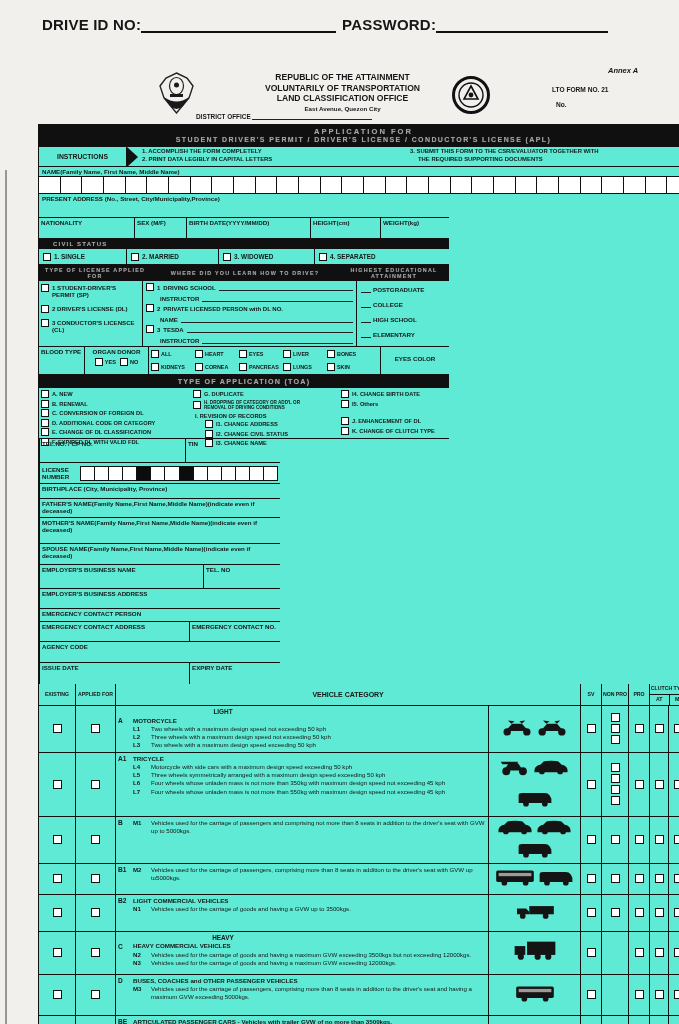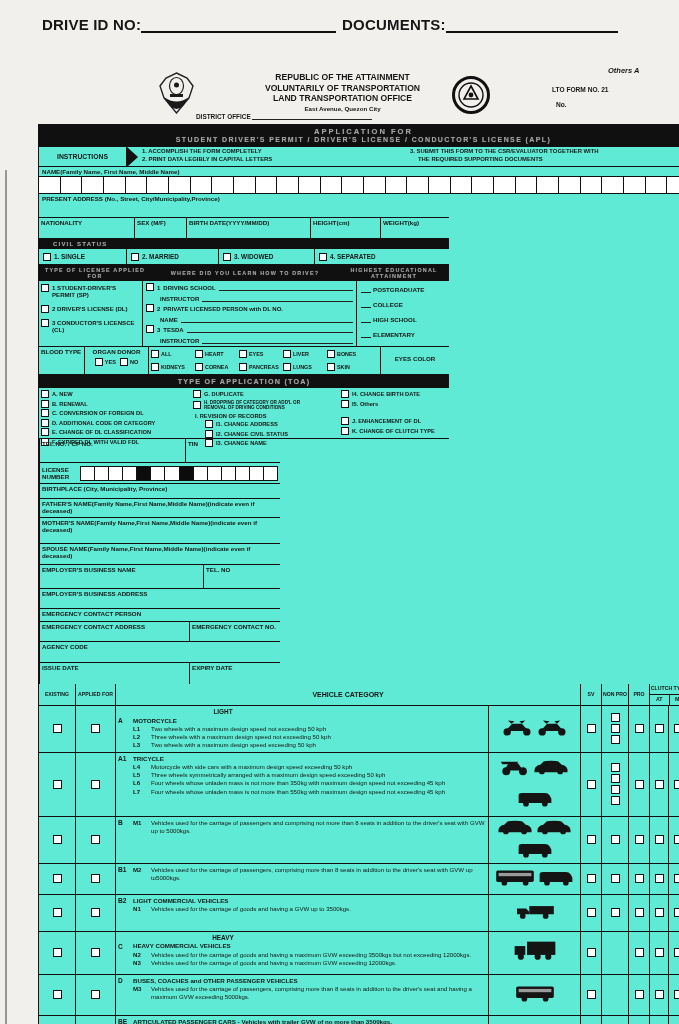--- a/index.html
+++ b/index.html
@@ -163,40 +163,40 @@
   .printed-cap { position:absolute; bottom:1px; left:0; right:0; text-align:center; font-size:5.6px; font-weight:700; }
 </style>
 </head>
 <body>
 
 <div class="artifact-left"></div>
 
 <div class="client-line">
   <span>DRIVE ID NO:</span>
   <span class="fill" style="width:195px"></span>
-  <span style="margin-left:6px">DOCUMENTS:</span>
+  <span style="margin-left:6px">PASSWORD:</span>
   <span class="fill" style="width:172px"></span>
 </div>
 
-<div class="hdr-annex">Others A</div>
+<div class="hdr-annex">Annex A</div>
 
 <span class="seal seal-left">
   <svg width="37" height="42" viewBox="0 0 37 42">
       <path d="M18.5 1 L29 6 L35 14 L31 26 L18.5 41 L6 26 L2 14 L8 6 Z" fill="none" stroke="#222" stroke-width="1.4"></path>
       <ellipse cx="18.5" cy="14" rx="7" ry="8.5" fill="none" stroke="#222" stroke-width="1.2"></ellipse>
       <path d="M6 25 q12.5 9 25 0 l-6 9 q-6.5 6-13 0 z" fill="#1a1a1a"></path>
       <circle cx="18.5" cy="13" r="2.5" fill="#1a1a1a"></circle>
       <path d="M12 22 h13 v3 h-13 z" fill="#1a1a1a"></path>
     </svg>
 </span>
 
 <div class="hdr-center">
   <div class="l1">REPUBLIC OF THE ATTAINMENT</div>
   <div class="l1">VOLUNTARILY OF TRANSPORTATION</div>
-  <div class="l1">LAND TRANSPORTATION OFFICE</div>
+  <div class="l1">LAND CLASSIFICATION OFFICE</div>
   <div class="l2">East Avenue, Quezon City</div>
 </div>
 
 <div class="hdr-district">
   <span>DISTRICT OFFICE</span>
   <span class="blank"></span>
 </div>
 
 <span class="seal seal-right">
   <svg width="38" height="38" viewBox="0 0 38 38">

